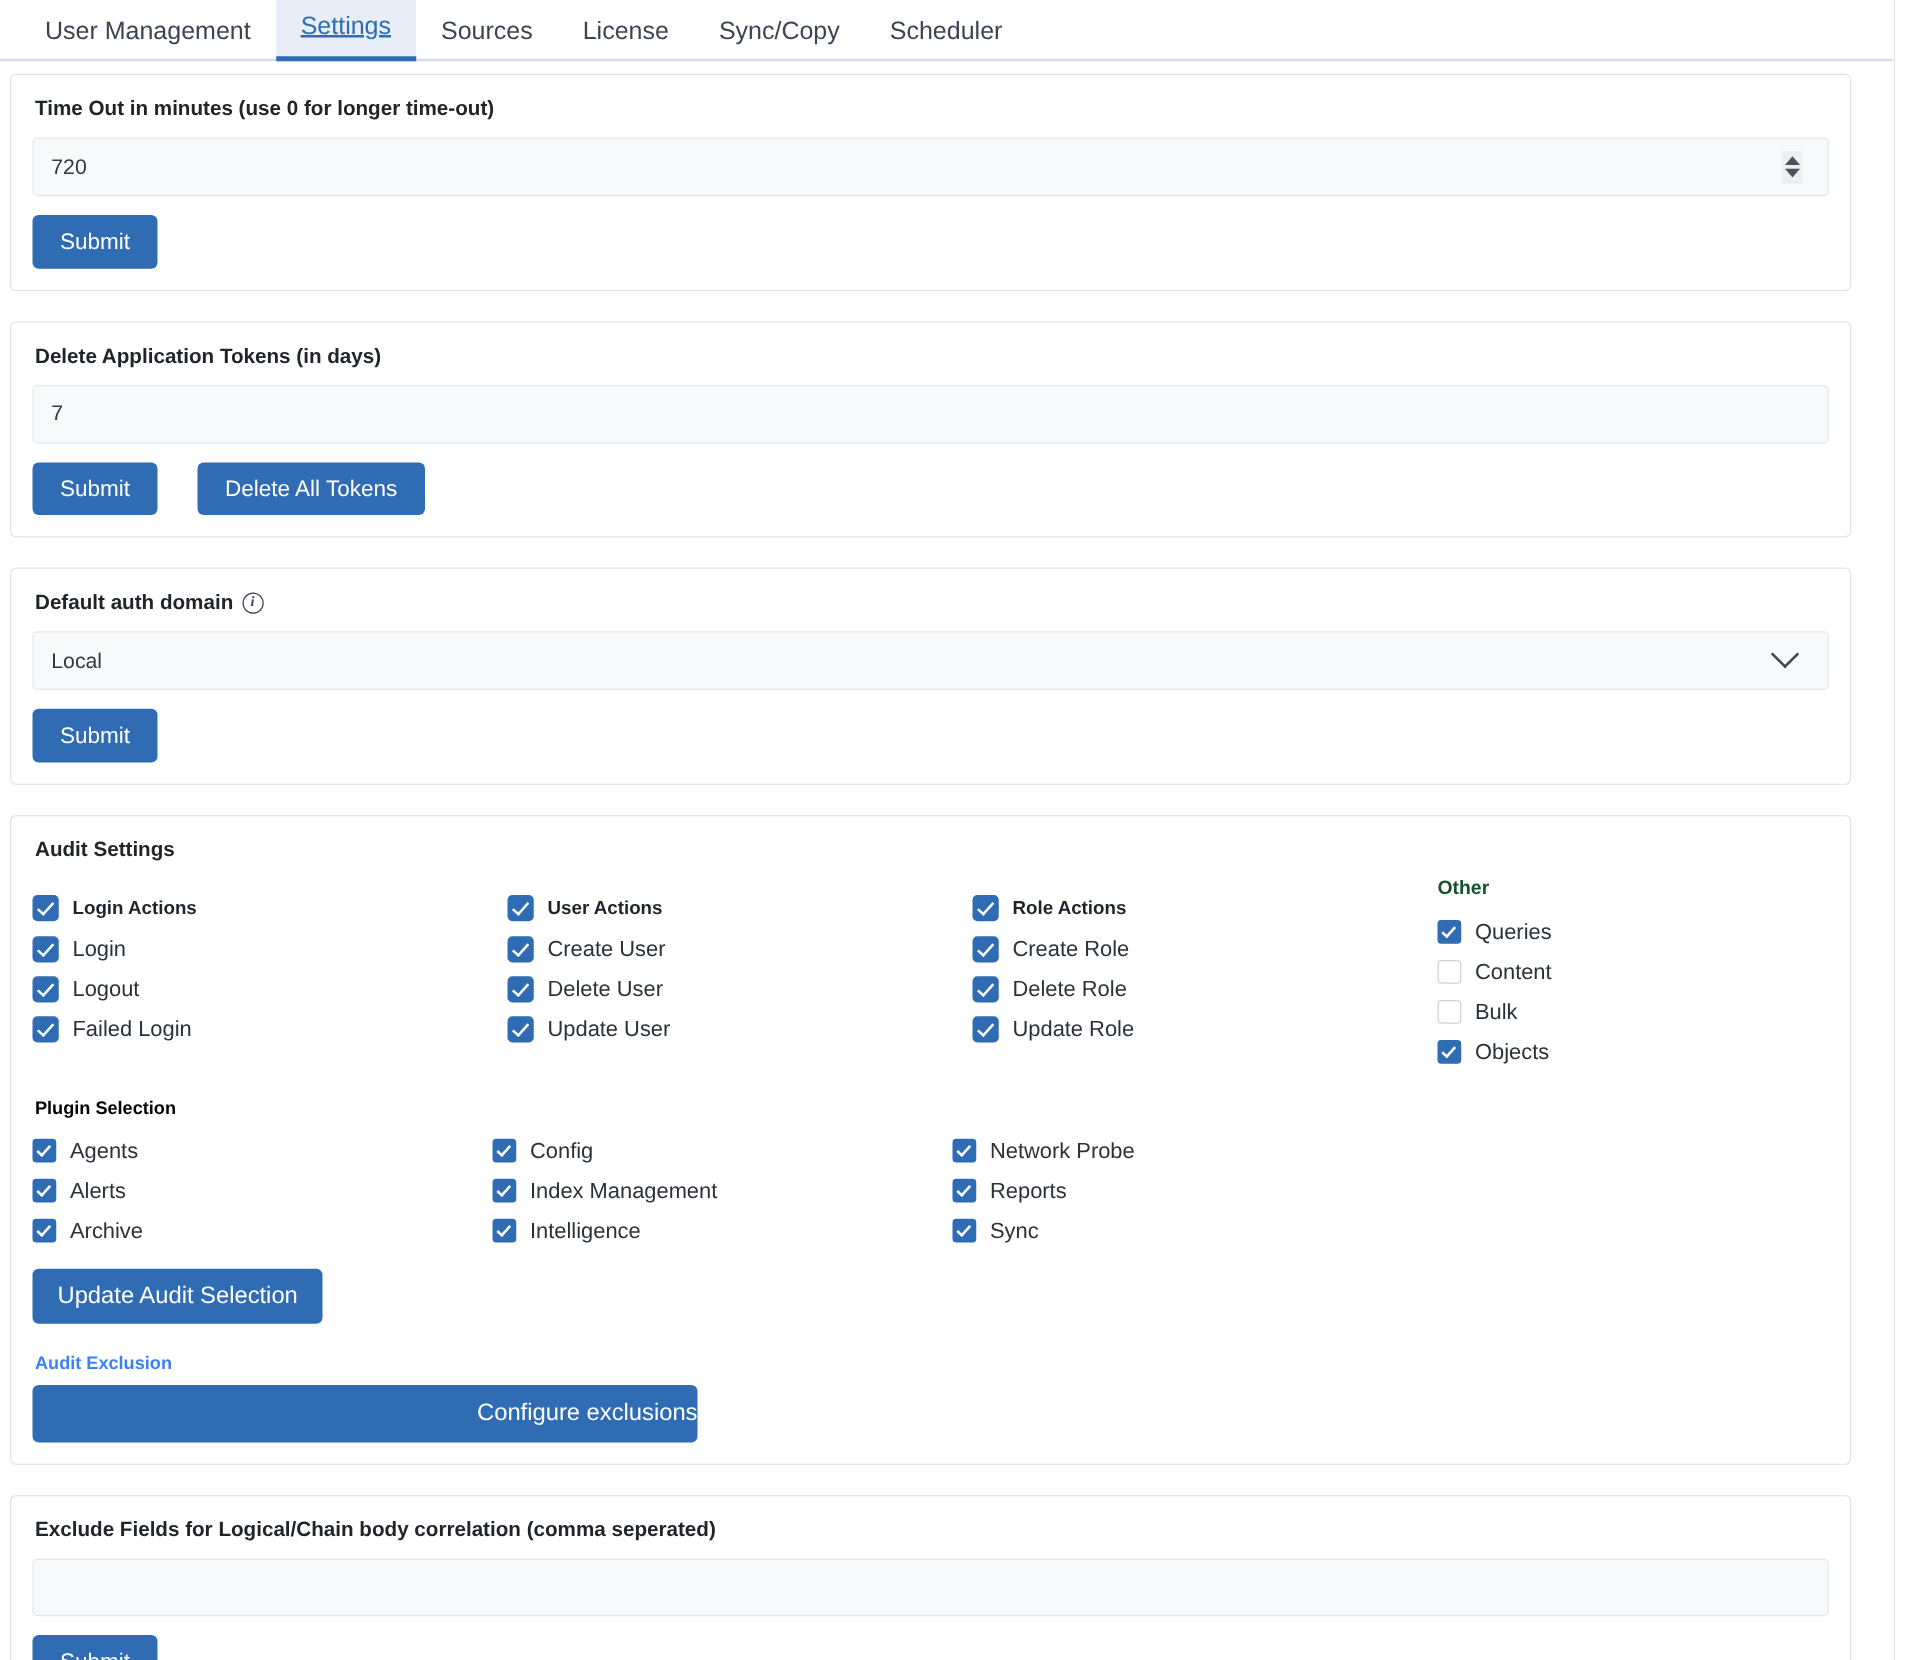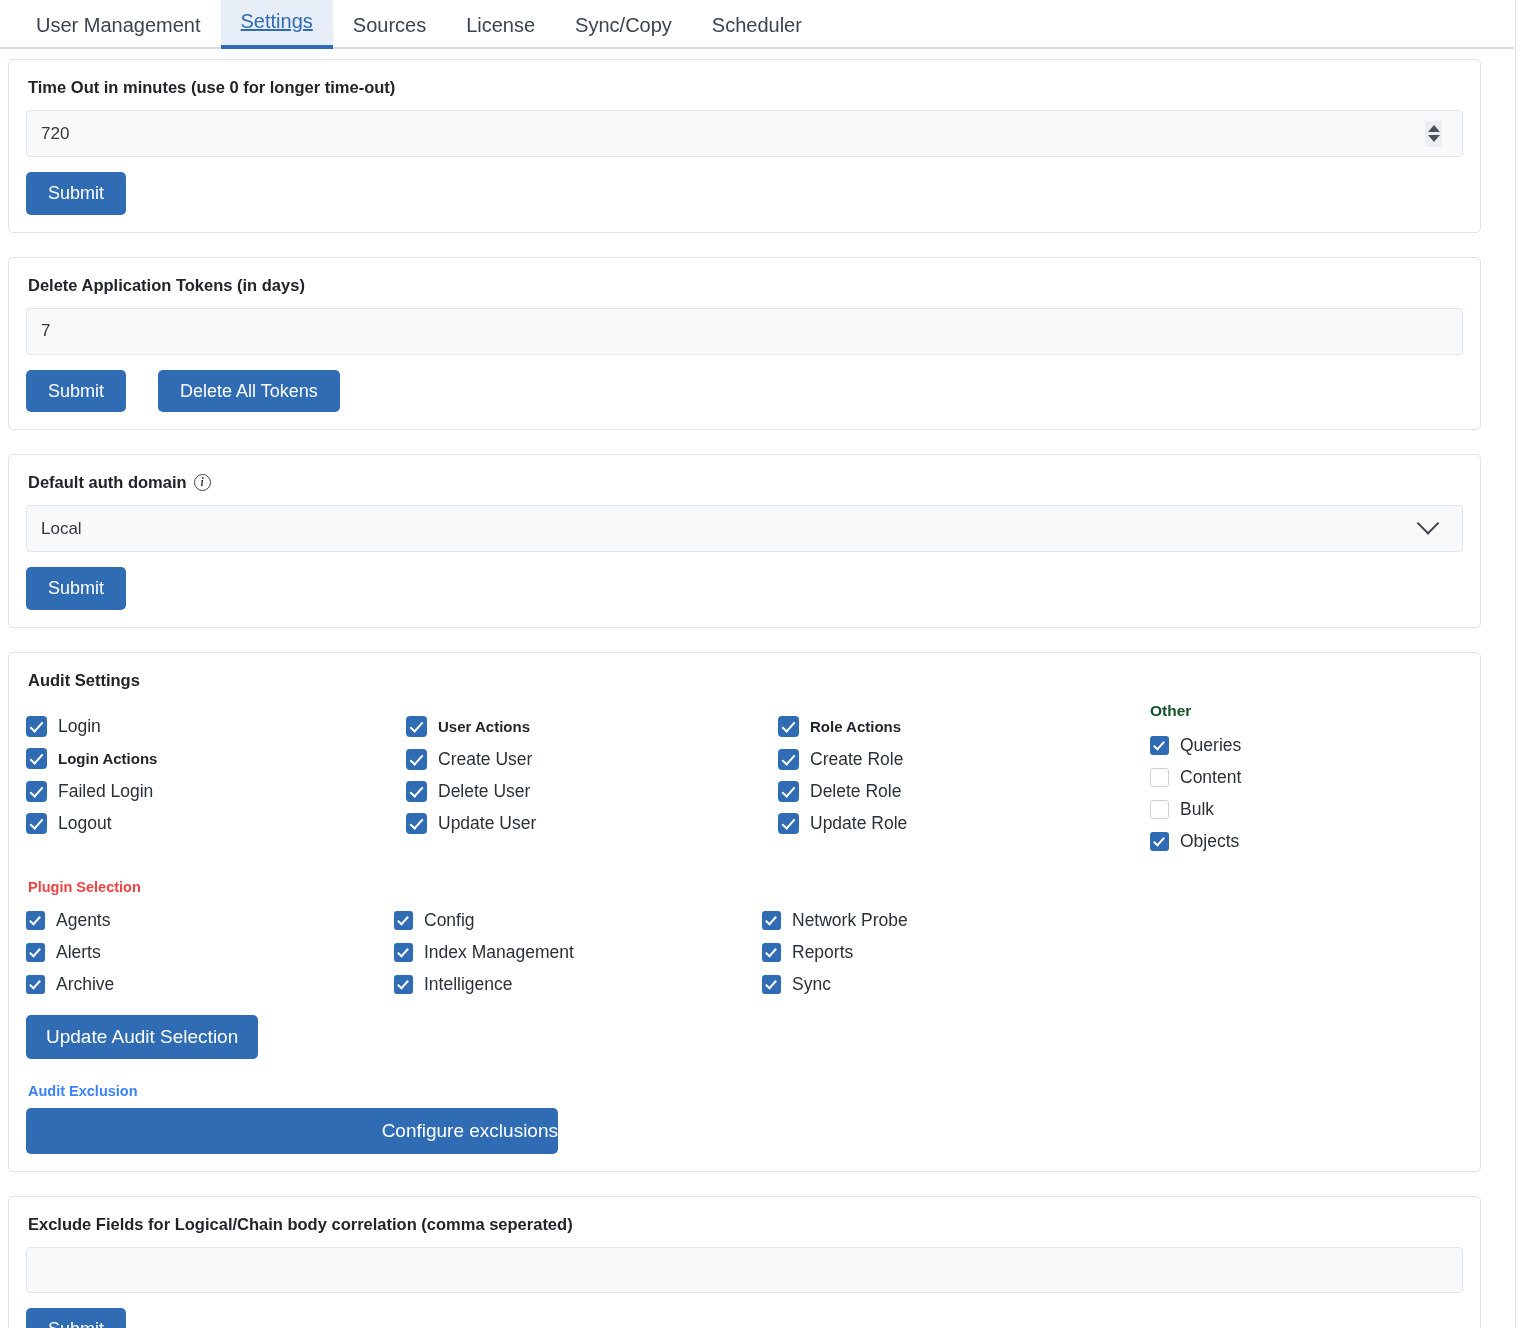--- a/index.html
+++ b/index.html
@@ -221,21 +221,21 @@
     border-right-width: 2px; border-bottom-width: 2px;
   }
 
   .cb-label { font-size: 17.5px; color: #2b3138; }
   .cb-label.bold { font-size: 15px; font-weight: bold; color: #1f242b; }
   .group-head { font-size: 15.5px; font-weight: bold; color: #14532d; margin: 0 0 9px 0; }
 
   .plugin-title {
     font-size: 14.5px;
     font-weight: bold;
-    color: #ef4444;
+    color: #000000;
     margin: 22px 0 9px 2px;
   }
   .plugin-cols { display: flex; }
   .pcol { width: 368px; }
   .pcol .cbrow { height: 32px; }
   .pcol .cb-label { font-size: 17.5px; }
 
   .excl-title {
     font-size: 14.5px;
     font-weight: bold;
@@ -295,35 +295,35 @@
       <button class="btn">Submit</button>
     </div>
   </div>
 
   <div class="card">
     <div class="audit-title">Audit Settings</div>
 
     <div class="audit-cols">
 
       <div class="col-1">
+        <div class="cbrow header-row">
+          <span class="cb"></span>
+          <span class="cb-label bold">Login Actions</span>
+        </div>
         <div class="cbrow">
           <span class="cb"></span>
           <span class="cb-label">Login</span>
         </div>
-        <div class="cbrow header-row">
-          <span class="cb"></span>
-          <span class="cb-label bold">Login Actions</span>
+        <div class="cbrow">
+          <span class="cb"></span>
+          <span class="cb-label">Logout</span>
         </div>
         <div class="cbrow">
           <span class="cb"></span>
           <span class="cb-label">Failed Login</span>
-        </div>
-        <div class="cbrow">
-          <span class="cb"></span>
-          <span class="cb-label">Logout</span>
         </div>
       </div>
 
       <div class="col-2">
         <div class="cbrow header-row">
           <span class="cb"></span>
           <span class="cb-label bold">User Actions</span>
         </div>
         <div class="cbrow">
           <span class="cb"></span>

